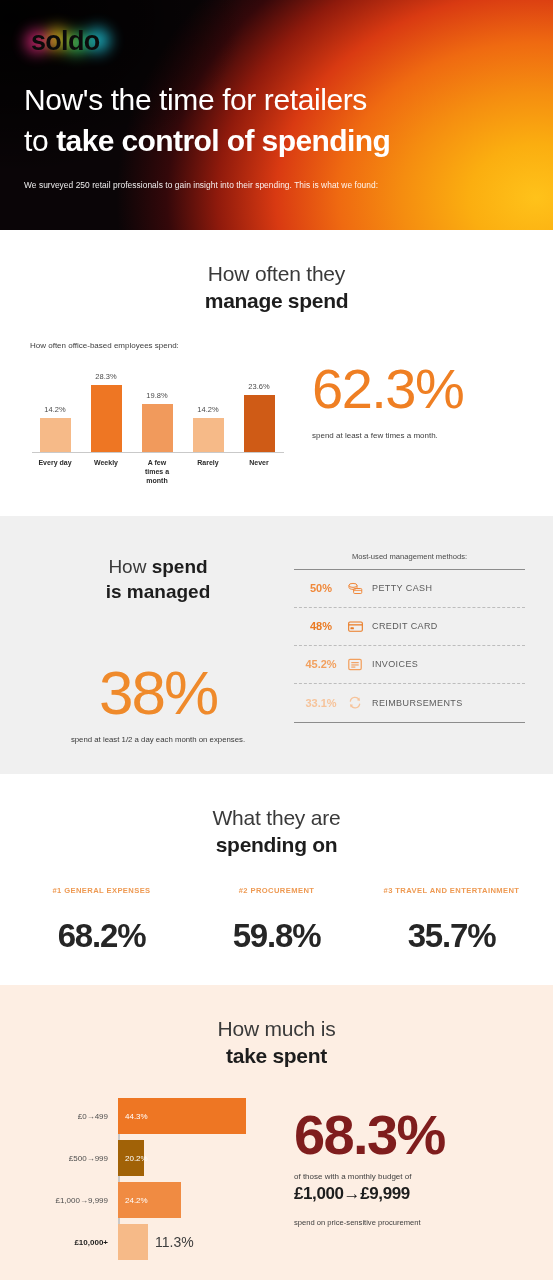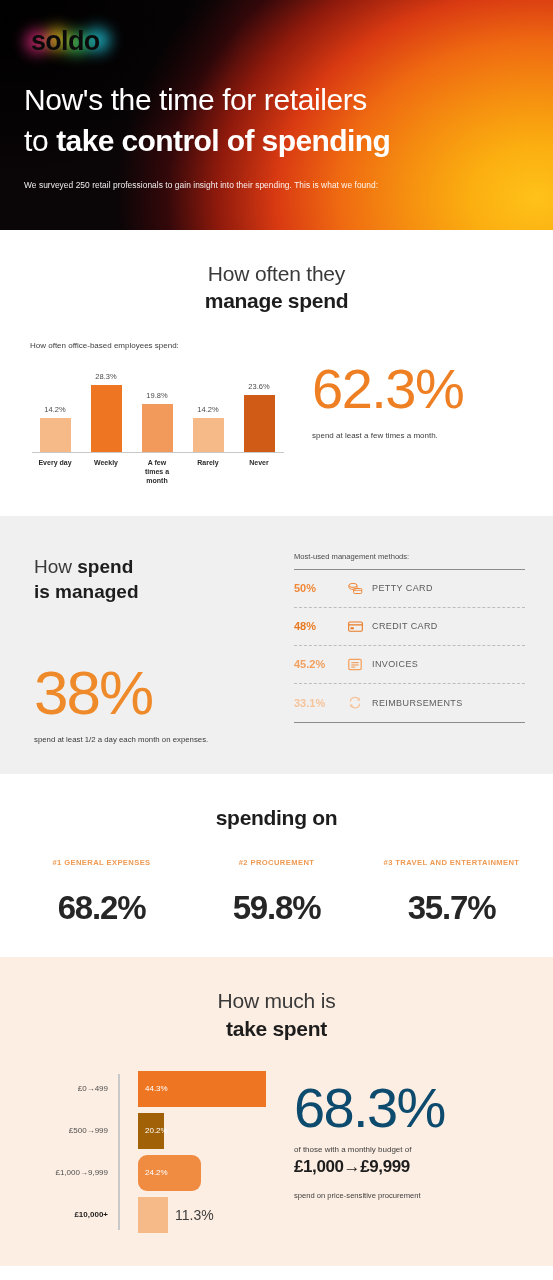--- a/index.html
+++ b/index.html
@@ -55,21 +55,21 @@
   }
   .hero h1 .bold { font-weight:bold; letter-spacing:-0.6px; }
   .hero .sub {
     margin-top:18px; font-size:8.4px; color:rgba(255,255,255,0.93);
     letter-spacing:0.05px;
   }
 
   
   .section { padding:30px 0 30px; }
   .sec-white { background:#ffffff; }
-  .sec-gray  { background:#f0f0f0; }
+  .sec-gray  { background:#f0f0f0;text-align:center; }
   .sec-peach { background:#fdeee3; }
 
   .sec-title { text-align:center; line-height:1.30; margin-bottom:26px; }
   .sec-title .l1 { display:block; font-size:21px; font-weight:300; color:#3a3a3a; letter-spacing:-0.2px; }
   .sec-title .l2 { display:block; font-size:21px; font-weight:bold; color:#1d1d1d; letter-spacing:-0.3px; }
 
   
   .s1-wrap { display:flex; padding:0 24px 0 30px; align-items:flex-start; }
   .s1-left { width:270px; }
   .s1-caption { font-size:8px; color:#3d3d3d; margin-bottom:22px; }
@@ -106,30 +106,30 @@
 
   
   .s3-wrap { display:flex; padding:0 14px; }
   .s3-col { flex:1; text-align:center; padding:0 4px; }
   .s3-rank { font-size:7.6px; font-weight:bold; color:#ee9a53; letter-spacing:0.4px; line-height:1.5; min-height:24px; }
   .s3-val { font-size:33px; font-weight:bold; color:#262626; letter-spacing:-1.2px; margin-top:8px; }
 
   
   .s4-wrap { position:relative; display:flex; padding:0 10px 0 18px; }
   .s4-left { width:270px; position:relative; }
-  .hrow { display:flex; align-items:center; height:42px;gap:20px; }
+  .hrow { display:flex; align-items:center; height:42px; }
   .hlabel { width:100px; text-align:right; padding-right:10px; font-size:8px; color:#4f4f4f; }
   .hlabel.strong { font-weight:bold; color:#1d1d1d; }
   .hbar-area { flex:1; display:flex; align-items:center; position:relative; }
   .hbar { height:36px; display:flex; align-items:center; padding-left:7px; }
   .hbar-in { font-size:8px; color:#ffffff; }
   .hbar-out { font-size:14px; color:#3d3d3d; margin-left:7px; }
   .haxis { position:absolute; left:100px; top:6px; bottom:6px; width:1.5px; background:#c9c9c9; }
   .s4-right { flex:1; padding-top:12px; padding-left:6px; }
-  .s4-big { font-size:56px; font-weight:400; color:#0c4a6e; letter-spacing:-1.6px; line-height:1; }
+  .s4-big { font-size:56px; font-weight:700; color:#7f1d1d; letter-spacing:-1.6px; line-height:1; }
   .s4-l1 { font-size:8px; color:#3d3d3d; margin-top:9px; }
   .s4-l2 { font-size:17px; font-weight:bold; color:#1d1d1d; letter-spacing:-0.4px; margin-top:3px; }
   .s4-l3 { font-size:7.6px; color:#3d3d3d; margin-top:14px; }
 </style>
 </head>
 <body>
 
 <div class="page">
 
   <div class="hero">
@@ -210,21 +210,21 @@
             <div class="m-row">
               <div class="m-pct" style="color: rgb(240, 136, 58);">50%</div>
               <div class="m-ico">
                 <svg width="15" height="13" viewBox="0 0 24 20">
                   <ellipse cx="8" cy="5" rx="6.5" ry="3.2" fill="none" stroke="#f0883a" stroke-width="1.6"></ellipse>
                   <path d="M1.5 5v3.2c0 1.8 2.9 3.2 6.5 3.2s6.5-1.4 6.5-3.2V5" fill="none" stroke="#f0883a" stroke-width="1.6"></path>
                   <rect x="9" y="10" width="13" height="8" rx="1.6" fill="none" stroke="#f0883a" stroke-width="1.6"></rect>
                   <line x1="9" y1="13" x2="22" y2="13" stroke="#f0883a" stroke-width="1.4"></line>
                 </svg>
               </div>
-              <div class="m-lab">PETTY CARD</div>
+              <div class="m-lab">PETTY CASH</div>
             </div>
             <div class="m-row">
               <div class="m-pct" style="color: rgb(234, 122, 34);">48%</div>
               <div class="m-ico">
                 <svg width="15" height="13" viewBox="0 0 22 16">
                   <rect x="1" y="1.5" width="20" height="13.5" rx="1.8" fill="none" stroke="#ea7a22" stroke-width="1.6"></rect>
                   <line x1="1" y1="5.6" x2="21" y2="5.6" stroke="#ea7a22" stroke-width="1.8"></line>
                   <rect x="3.6" y="9" width="5" height="3.2" rx="0.7" fill="#ea7a22"></rect>
                 </svg>
               </div>
@@ -254,20 +254,21 @@
               </div>
               <div class="m-lab">REIMBURSEMENTS</div>
             </div>
           </div>
       </div>
     </div>
   </div>
 
   <div class="section sec-white">
     <div class="sec-title">
+      <span class="l1">What they are</span>
       <span class="l2">spending on</span>
     </div>
     <div class="s3-wrap" id="s3wrap">
         <div class="s3-col">
           <div class="s3-rank">#1 GENERAL EXPENSES</div>
           <div class="s3-val">68.2%</div>
         </div>
         <div class="s3-col">
           <div class="s3-rank">#2 PROCUREMENT</div>
           <div class="s3-val">59.8%</div>
@@ -300,21 +301,21 @@
               <div class="hlabel">£500→999</div>
               <div class="hbar-area">
                 <div class="hbar" style="width: 26px; background: #a16207;">
                   <span class="hbar-in">20.2%</span>
                 </div>
               </div>
             </div>
             <div class="hrow">
               <div class="hlabel">£1,000→9,999</div>
               <div class="hbar-area">
-                <div class="hbar" style="width: 63px; background: rgb(240, 139, 66); border-radius: 9px;">
+                <div class="hbar" style="width: 63px; background: rgb(240, 139, 66);">
                   <span class="hbar-in">24.2%</span>
                 </div>
               </div>
             </div>
             <div class="hrow">
               <div class="hlabel strong">£10,000+</div>
               <div class="hbar-area">
                 <div class="hbar" style="width: 30px; background: rgb(246, 186, 136);"></div>
                 <span class="hbar-out">11.3%</span>
               </div>

